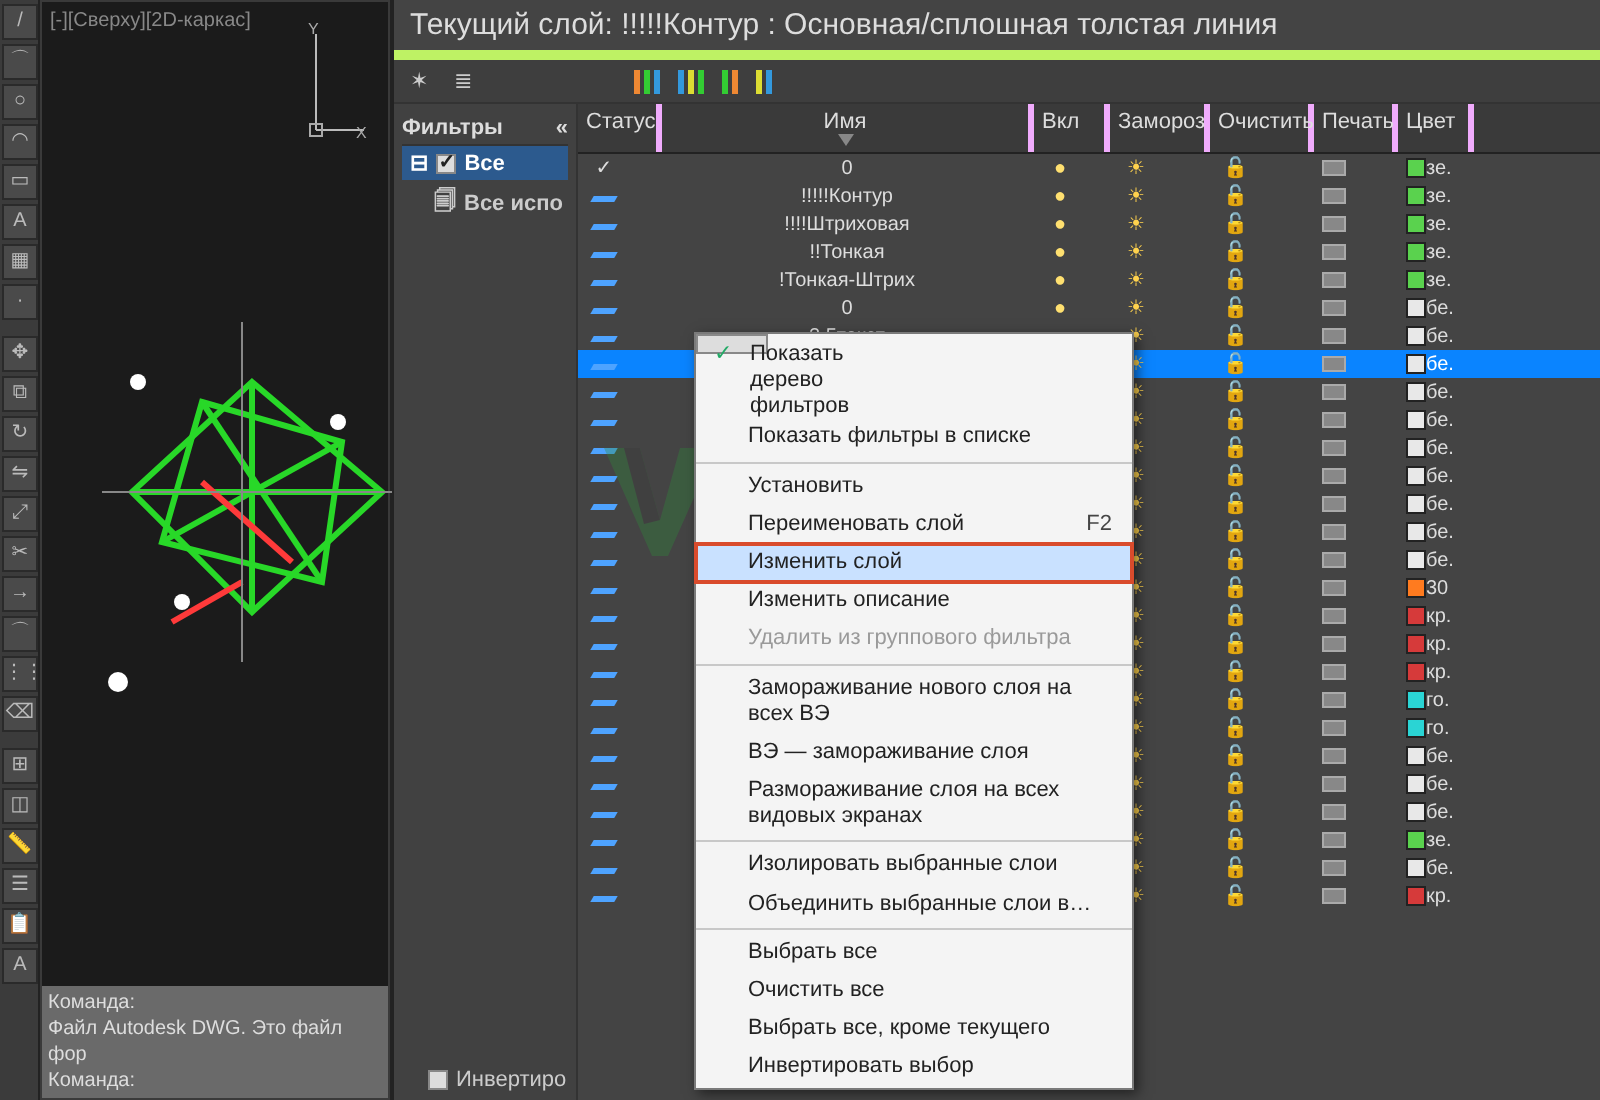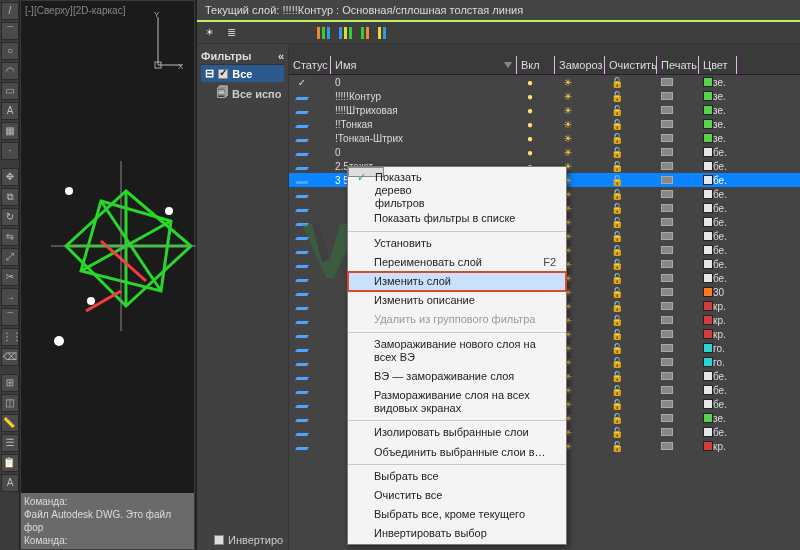--- a/index.html
+++ b/index.html
@@ -14,40 +14,40 @@
   
   .viewport { width: 175px; background: #1b1b1b; position: relative; border:1px solid #3a3a3a;}
   .vp-labels { position:absolute; top:4px; left:4px; font-size:10px; color:#888;}
   .ucs { position:absolute; top:10px; right:8px; }
   .ucs .ax { stroke:#bbb; stroke-width:1; }
   .model { position:absolute; top:150px; left:30px; }
   .cmd { position:absolute; bottom:0; left:0; width:100%; color:#ddd; background:#6a6a6a; font-size:10px; padding:2px 3px; line-height:1.3;}
   
   
   .panel { flex:1; display:flex; flex-direction:column; background:#444; border-left:2px solid #222;}
-  .panel-top { padding:4px 8px; color:#ddd; border-bottom:2px solid #bef264; font-size:11px;}
+  .panel-top { padding:4px 8px; color:#ddd; border-bottom:5px solid #bef264; font-size:15px;}
   .panel-tb { padding:2px 8px; display:flex; gap:8px; align-items:center; border-bottom:1px solid #333; background:#3e3e3e; height:22px;}
   .panel-tb .ico { width:14px; height:14px; display:inline-block; }
   .lt-row { display:flex; gap:1px;}
   .stack { width:3px; height:12px; margin-right:1px;}
   .stack.r{background:#e83;} .stack.g{background:#3c3;} .stack.b{background:#39d;} .stack.y{background:#dd3;}
   
   .panel-body { flex:1; display:flex; }
   .filters { width:92px; background:#414141; border-right:1px solid #333; padding:4px; font-size:11px;font-weight:bold;}
   .filters-head { display:flex; justify-content:space-between; padding:2px 0; color:#ddd; border-bottom:1px solid #333;}
   .tree-row { display:flex; align-items:center; gap:4px; padding:2px 0 2px 4px;}
   .tree-row.sel { background:#2c5a8e; color:#fff; }
   .chk { width:10px; height:10px; border:1px solid #888; display:inline-block; background:#ddd; position:relative;}
   .chk.checked::after{content:"✓"; position:absolute; top:-3px; left:0; font-size:10px; color:#222;}
   .foot-check { position:absolute; left:214px; bottom:4px; display:flex; gap:4px; align-items:center; color:#ccc; font-size:11px;}
 
   .grid { flex:1; position:relative; background:#444; }
   .ghead { display:flex; background:#3a3a3a; color:#ddd; font-size:11px; border-bottom:1px solid #222; }
-  .ghead div { padding:3px 4px; border-right:1px solid #f0abfc;margin-top:12px; }
-  .col-status{width:42px;} .col-name{width:186px;display:flex;justify-content:space-between;align-items:center;} .col-on{width:38px;} .col-fr{width:50px;} .col-lk{width:52px;} .col-pl{width:42px;} .col-cl{width:38px;}
+  .ghead div { padding:3px 4px; border-right:3px solid #f0abfc; }
+  .col-status{width:42px;} .col-name{width:186px;display:flex;justify-content:space-between;align-items:center;flex-direction:column;} .col-on{width:38px;} .col-fr{width:50px;} .col-lk{width:52px;} .col-pl{width:42px;} .col-cl{width:38px;}
   .grow { display:flex; align-items:center; height:14px; color:#ddd; font-size:10px; }
   .grow > div { padding:0 4px; border-right:1px solid transparent; display:flex; align-items:center; }
   .grow.sel { background:#0a84ff; color:#fff; }
   .sic { width:18px; text-align:center; font-size:10px; display:inline-block;}
   .par { display:inline-block; width:12px; height:3px; background:#4ea3ff; transform:skewX(-30deg);}
   .bulb-on{color:#ffe070;} .bulb-off{color:#5a6f9f;}
   .sun{color:#ffd24d;} .lock{color:#e0b050;}
   .prn { width:12px; height:8px; border:1px solid #aaa; background:#888; display:inline-block;}
   .sw { width:10px; height:10px; border:1px solid #222; display:inline-block;}
   .tri { width:0;height:0;border-left:4px solid transparent;border-right:4px solid transparent;border-top:6px solid #888;display:inline-block;}

